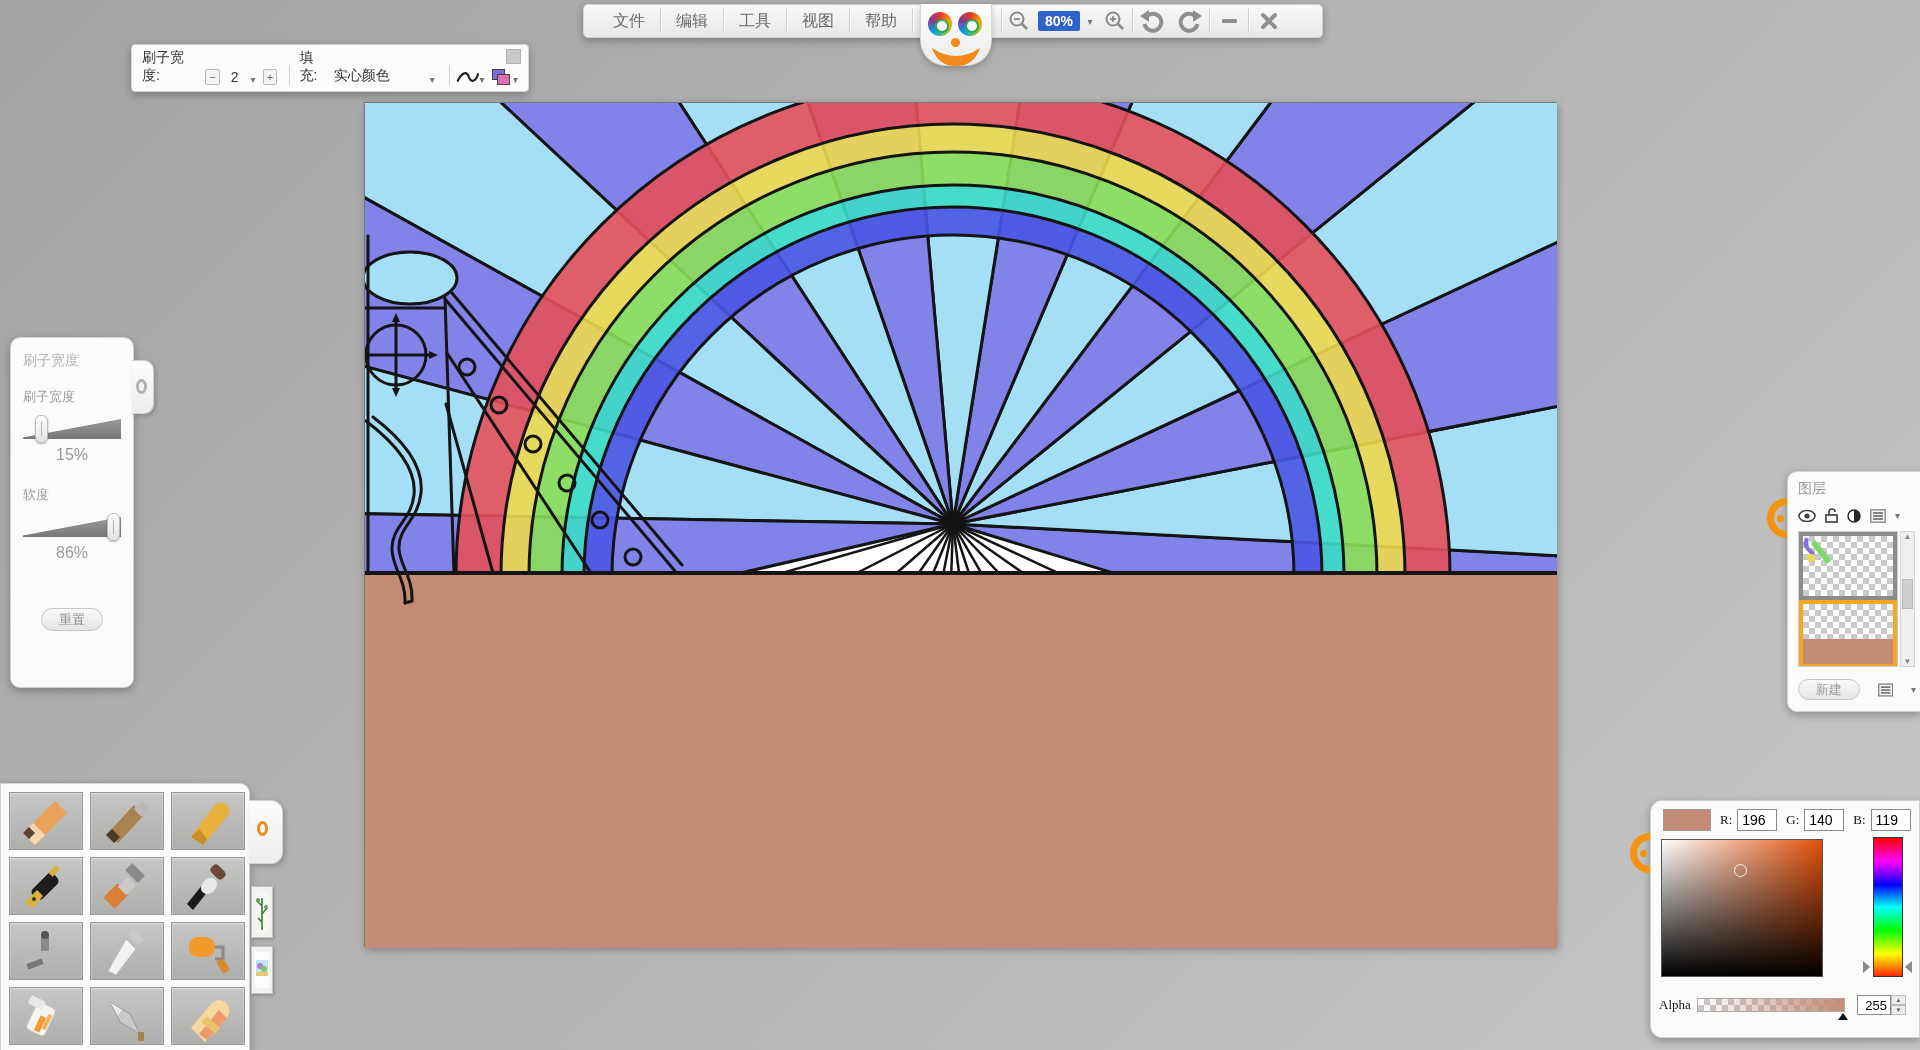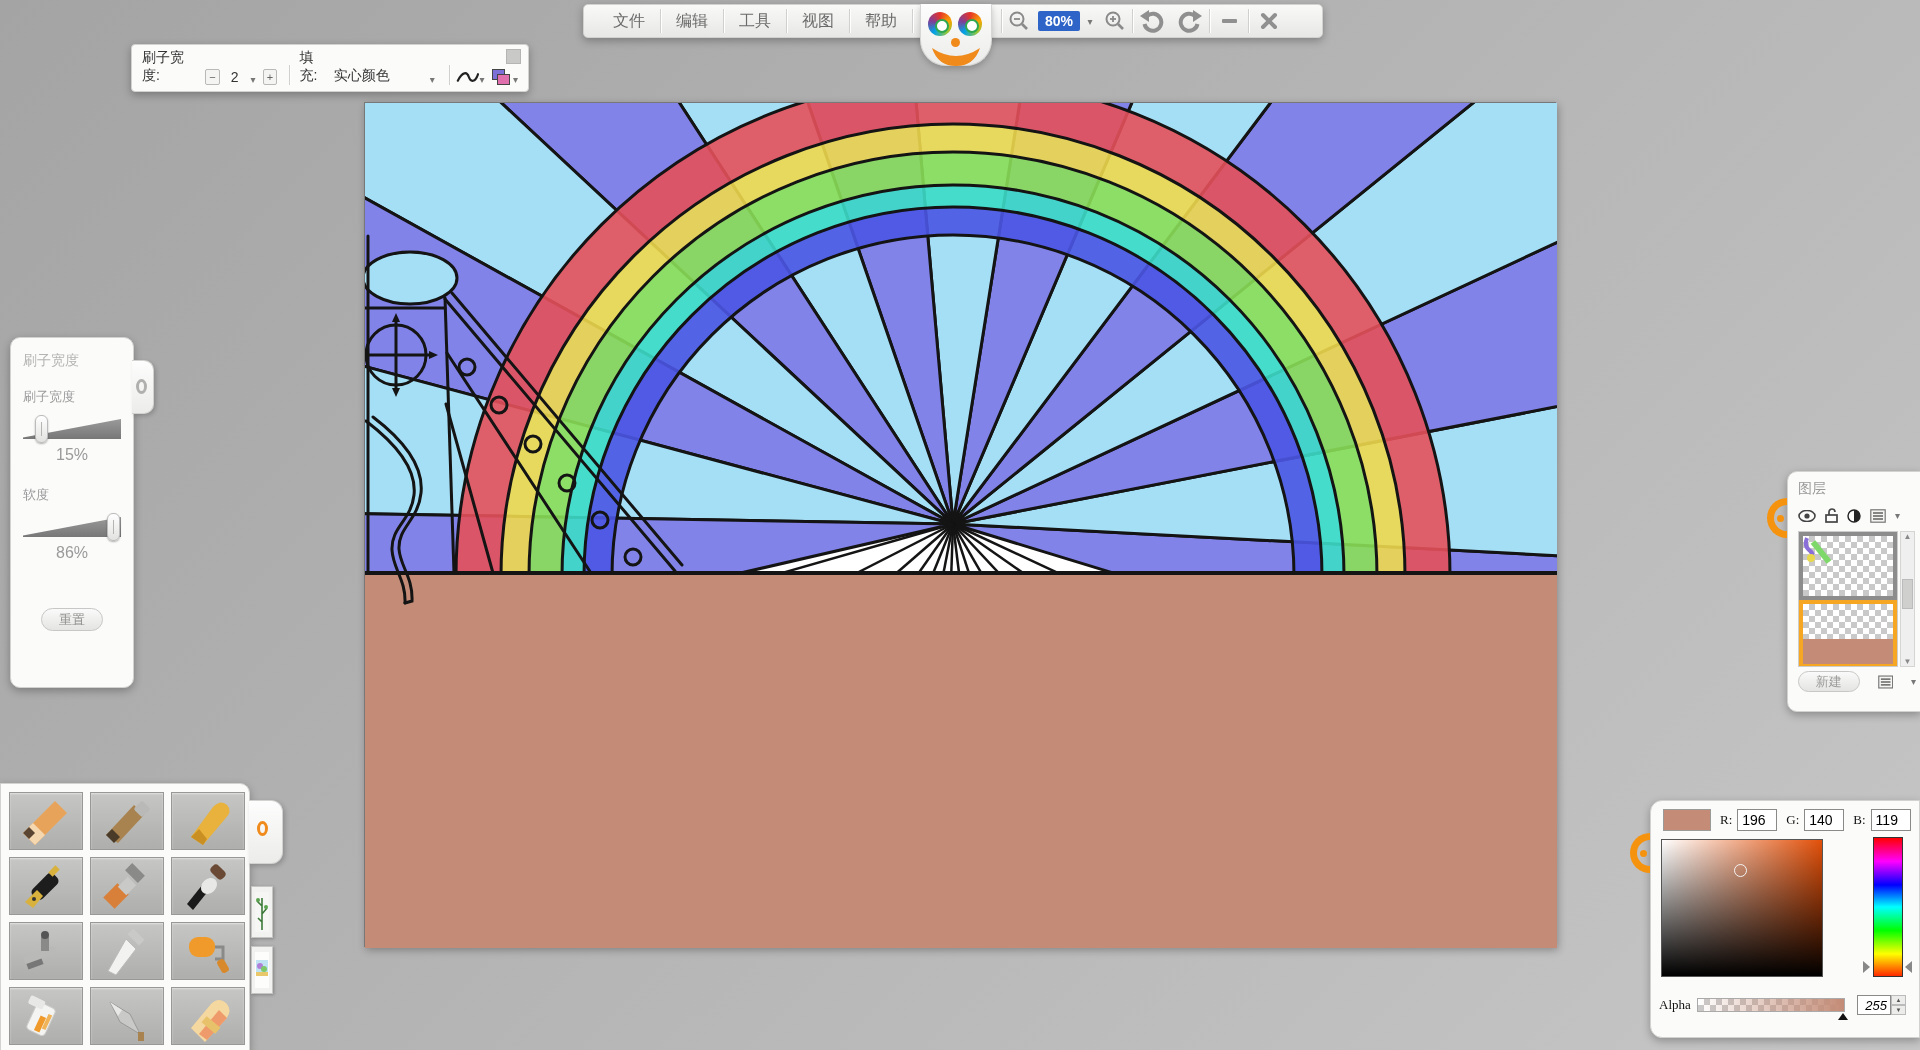--- a/index.html
+++ b/index.html
@@ -86,21 +86,21 @@
   #layers-panel h3 { font-size:14px; font-weight:normal; color:#9a9a9a; margin-bottom:10px; }
   #layer-icons { display:flex; align-items:center; gap:9px; margin-bottom:8px; color:#444; }
   #layer-list { width:100px; height:136px; background:#fff; border:1px solid #ccc; float:left; overflow:hidden; }
   .layer-item { width:100%; height:68px; position:relative; border:4px solid #8c8c8c; }
   .layer-item.selected { border-color:#f5a623; }
   .checker { background:repeating-conic-gradient(#c9c9c9 0% 25%, #ffffff 0% 50%) 0 0 / 12px 12px; }
   .layer-fill { position:absolute; left:0; bottom:0; width:100%; height:42%; }
   #layer-scroll { float:left; width:15px; height:136px; margin-left:2px; background:#efefef;
     border:1px solid #d5d5d3; font-size:8px; color:#888; display:flex; flex-direction:column; align-items:center; }
   #layer-scroll .thumbbar { width:11px; height:30px; background:#cfcfcd; border:1px solid #bbb; margin-top:38px; }
-  #layers-bottom { clear:both; padding-top:4px; display:flex; align-items:center; gap:18px; }
+  #layers-bottom { clear:both; padding-top:12px; display:flex; align-items:center; gap:18px; }
   #new-layer-btn { width:64px; height:21px; border-radius:11px; background:linear-gradient(#fafafa,#e4e4e2);
     border:1px solid #c7c7c5; color:#9a9a98; font-size:13px; }
   .side-tab-l { position:absolute; left:-21px; width:21px; height:46px; }
   .side-tab-l .c { width:20px; height:40px; border:7px solid #f5930f; border-right:none;
     border-radius:20px 0 0 20px; }
   .side-tab-l .dot { position:absolute; left:10px; top:17px; width:7px; height:7px; border-radius:50%; background:#f5930f; }
 
   
   #color-panel { left:1650px; top:800px; width:270px; height:238px; border-radius:12px 0 0 12px;
     padding:8px 0 0 12px; }
@@ -116,21 +116,21 @@
     background:linear-gradient(to bottom,#ff0000 0%,#ff00ff 17%,#0000ff 34%,#00ffff 50%,#00ff00 67%,#ffff00 84%,#ff2a00 100%); }
   .hue-mark { position:absolute; width:0; height:0; border-top:6px solid transparent; border-bottom:6px solid transparent; }
   #hue-mark-l { left:212px; top:160px; border-left:7px solid #888; }
   #hue-mark-r { left:254px; top:160px; border-right:7px solid #888; }
   #alpha-row { position:absolute; left:4px; top:194px; width:260px; display:flex; align-items:center; }
   #alpha-lbl { font-family:"Liberation Serif", serif; font-size:13px; color:#111; width:42px; padding-left:4px; }
   #alpha-bar { position:relative; width:148px; height:14px; border:1px solid #aaa; }
   #alpha-marker { position:absolute; right:-4px; bottom:-9px; width:0; height:0;
     border-left:5px solid transparent; border-right:5px solid transparent; border-bottom:7px solid #111; }
   #alpha-spin { margin-left:12px; display:flex; align-items:center; }
-  #alpha-val { width:34px; height:20px; border:1px solid #8a8a88; font-size:13px; text-align:right; padding:0 3px;font-style:italic; }
+  #alpha-val { width:34px; height:20px; border:1px solid #8a8a88; font-size:13px; text-align:right; padding:0 3px; }
   .spin-col { display:flex; flex-direction:column; }
   .spin-col button { width:15px; height:10px; font-size:6px; color:#555; background:#ececea; border:1px solid #bbb; }
 
   
   #canvas-wrap { position:absolute; left:364px; top:102px; width:1192px; height:845px;
     border:1px solid #787878; box-shadow:2px 3px 8px rgba(0,0,0,.3); background:#fff; }
   button { cursor:pointer; }
 </style>
 </head>
 <body>

